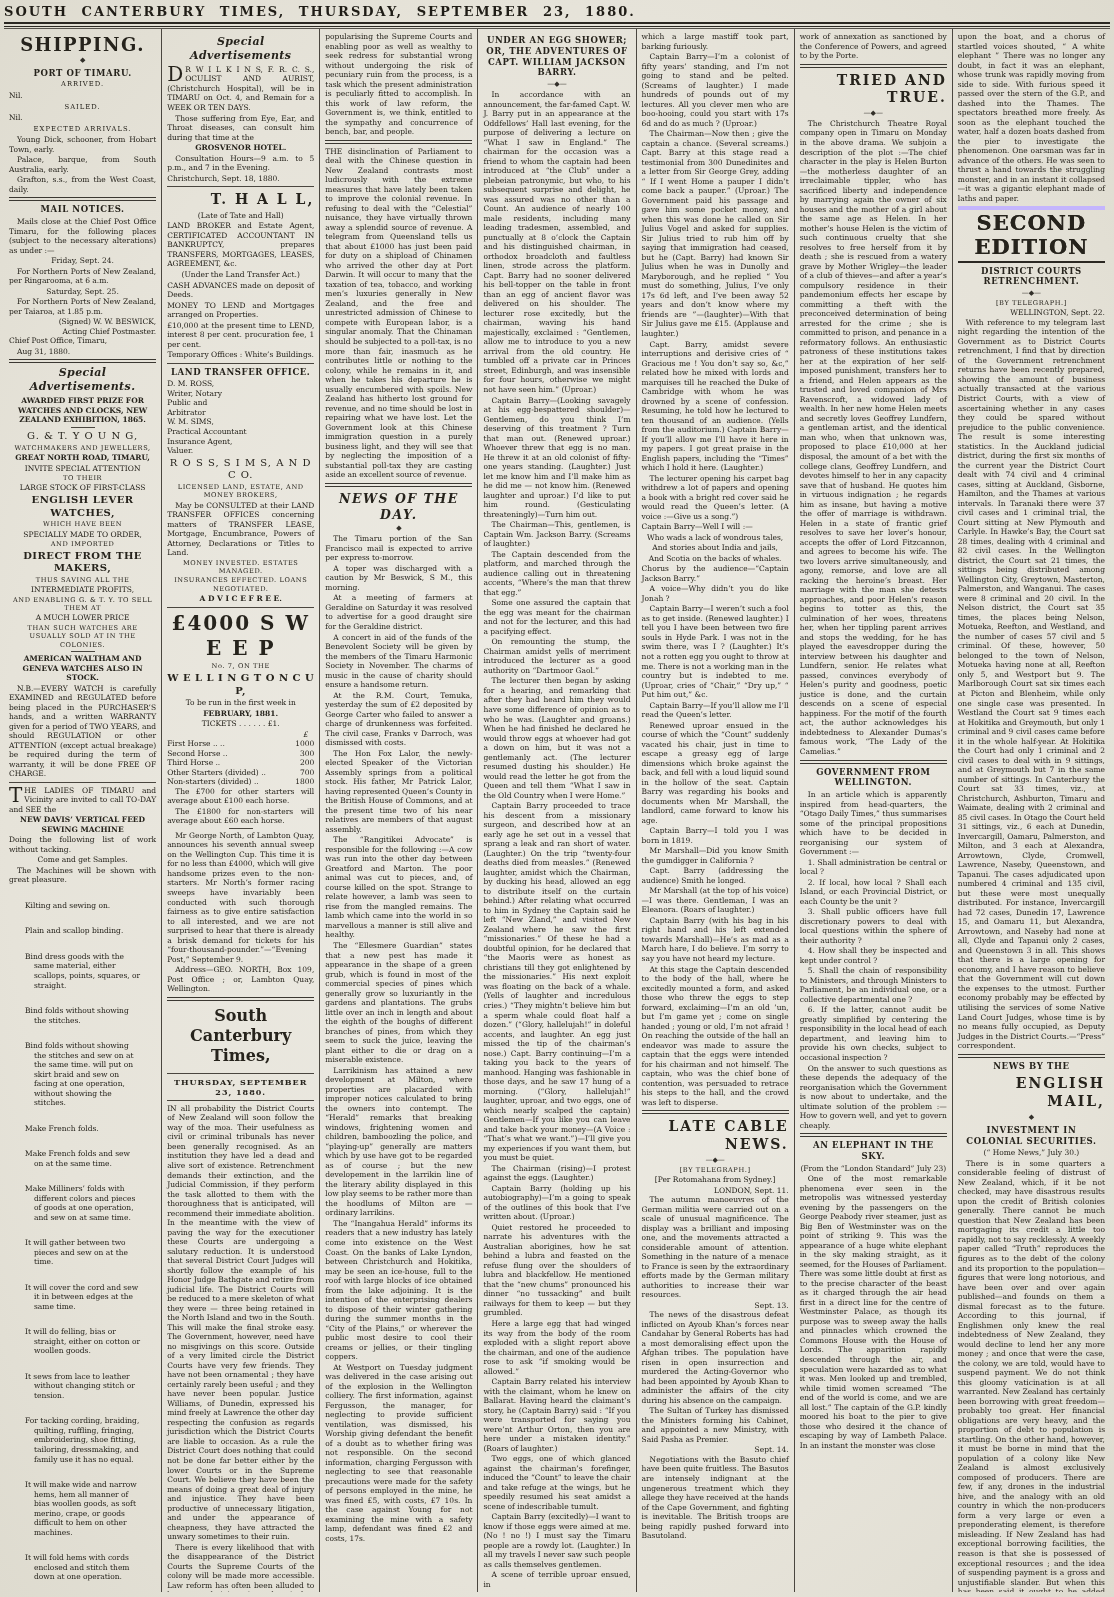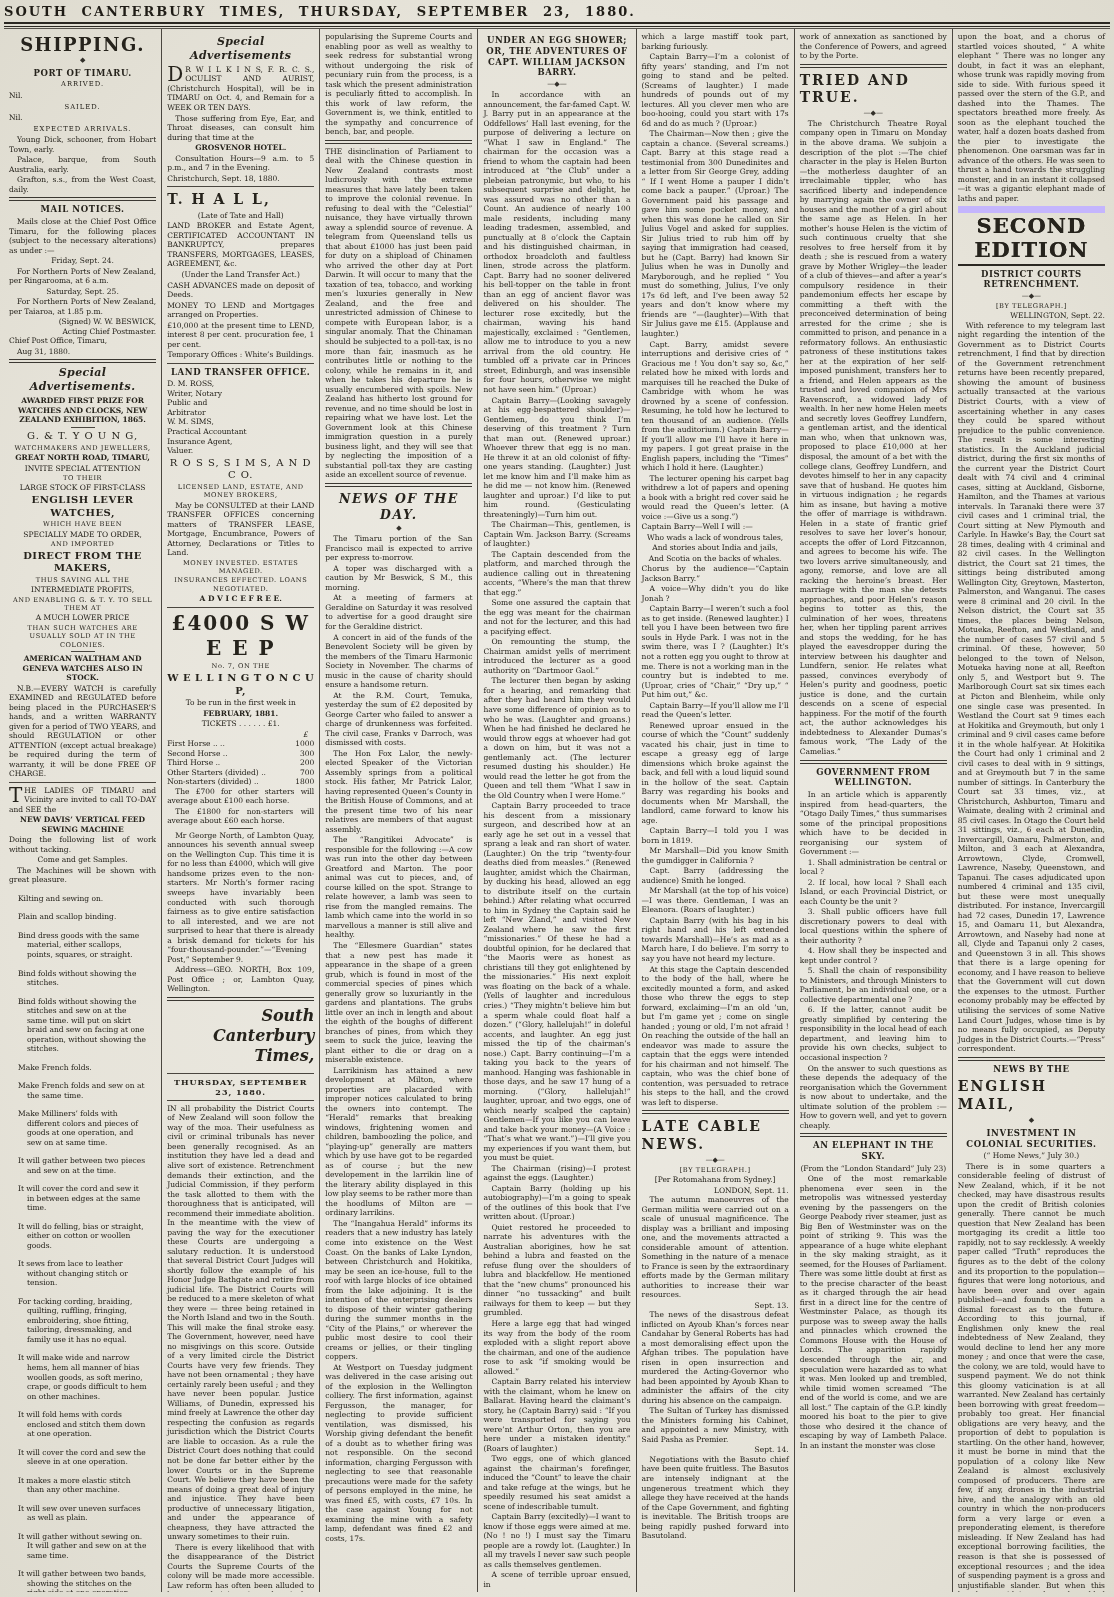--- a/index.html
+++ b/index.html
@@ -18,33 +18,33 @@
   .cols{display:flex;height:1560px;border-top:1px solid #55514a;margin-top:1px;}
   .col{
     flex:1 1 0;min-width:0;border-right:1px solid #4a463f;padding:3px 5px 0 5px;
     height:100%;overflow:hidden;font-size:7.5px;line-height:1.27;text-align:justify;
     hyphens:auto;
   }
   .col:last-child{border-right:none;}
   
   .b-p{margin:0 0 1px 0;text-indent:8px;}
   .b-pfl{margin:0 0 1px 0;text-indent:0;}
-  .b-li{margin:9px;padding-left:9px;text-indent:-9px;text-align:left;}
+  .b-li{margin:16px;padding-left:9px;text-indent:-9px;text-align:left;}
   .b-pc{margin:1px 0;text-align:center;text-indent:0;}
   .b-pr{margin:0;text-align:right;text-indent:0;}
   .b-sc{margin:2px 0;text-align:center;font-size:6.8px;letter-spacing:1px;}
   .b-h1{font-size:18px;font-weight:bold;text-align:center;letter-spacing:1.5px;margin:3px 0 1px 0;line-height:1.1;}
-  .b-h2big{font-size:14px;font-weight:bold;text-align:left;letter-spacing:2px;margin:4px 0 2px 0;}
+  .b-h2big{font-size:14px;font-weight:bold;text-align:right;letter-spacing:2px;margin:4px 0 2px 0;}
   .b-h2it{font-size:12.5px;font-weight:bold;font-style:italic;text-align:center;letter-spacing:1.5px;margin:4px 0 2px 0;}
   .b-h3{font-size:8.5px;font-weight:bold;text-align:center;letter-spacing:.6px;margin:3px 0 2px 0;}
   .b-adhead{font-size:11px;font-weight:bold;text-align:center;letter-spacing:.4px;margin:3px 0 2px 0;font-style:italic;}
-  .b-nameplate{font-size:16px;font-weight:bold;font-style:italic;text-align:right;margin:5px 0 6px 0;font-family:"DejaVu Serif",serif;}
+  .b-nameplate{font-size:16px;font-weight:bold;text-align:center;margin:5px 0 6px 0;font-family:"DejaVu Serif",serif;}
   .b-dateline{font-size:8px;font-weight:bold;text-align:center;letter-spacing:1px;margin:3px 0;}
   .b-disp2{font-size:21px;font-weight:bold;text-align:center;letter-spacing:1px;margin:3px 0;
-           border-top:7px solid #c4b5fd;border-bottom:2px solid #2b2822;padding:1px 0;line-height:1.15;
+           border-top:4px solid #c4b5fd;border-bottom:2px solid #2b2822;padding:1px 0;line-height:1.15;
            text-shadow:0 0 .6px #2b2822;}
   .big{font-size:10px;font-weight:normal;letter-spacing:1px;}
   .med{font-size:10px;font-weight:bold;letter-spacing:.5px;}
   .smb{font-weight:bold;}
   .tiny{font-size:6.6px;letter-spacing:.6px;}
   .huge{font-size:20px;font-weight:bold;letter-spacing:2px;}
   .b-rule{border-top:1px solid #4a463f;margin:3px auto;width:100%;}
   .b-shortrule{border-top:1px solid #4a463f;margin:2px auto;width:24px;}
   .b-dbl{border-top:1px solid #3b3832;border-bottom:1.5px solid #3b3832;height:2px;margin:3px 0;}
   .b-orn{text-align:center;font-size:7px;margin:1px 0;font-family:"DejaVu Sans",sans-serif;color:#33302a;}

